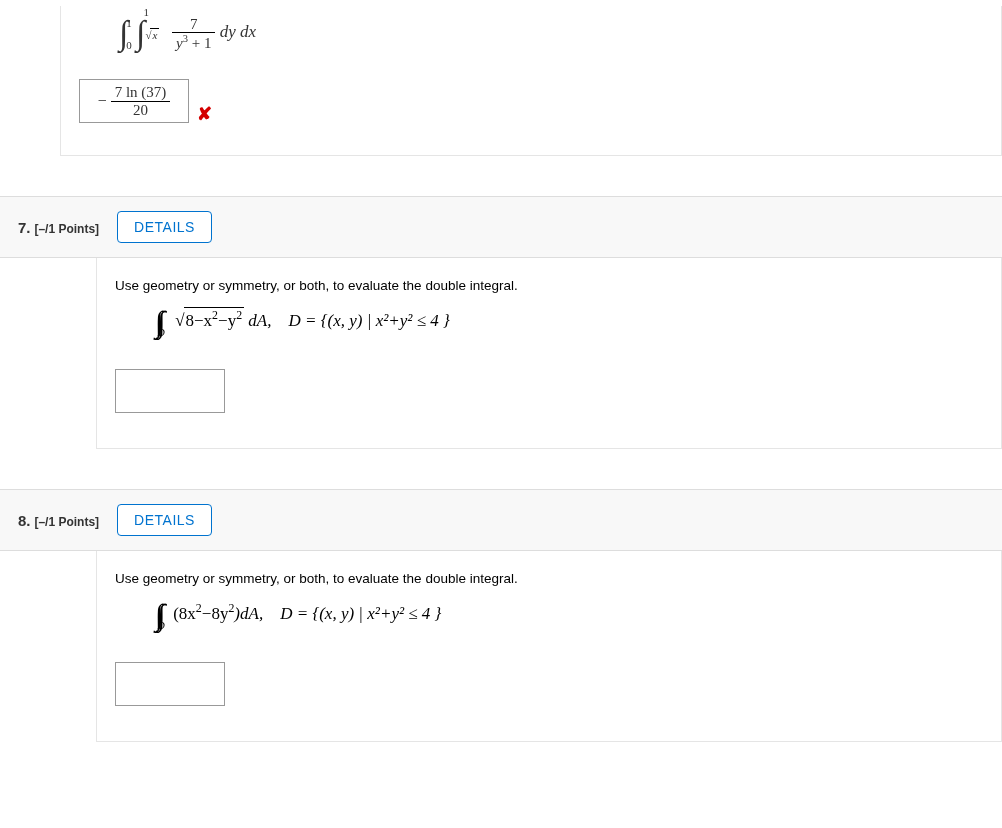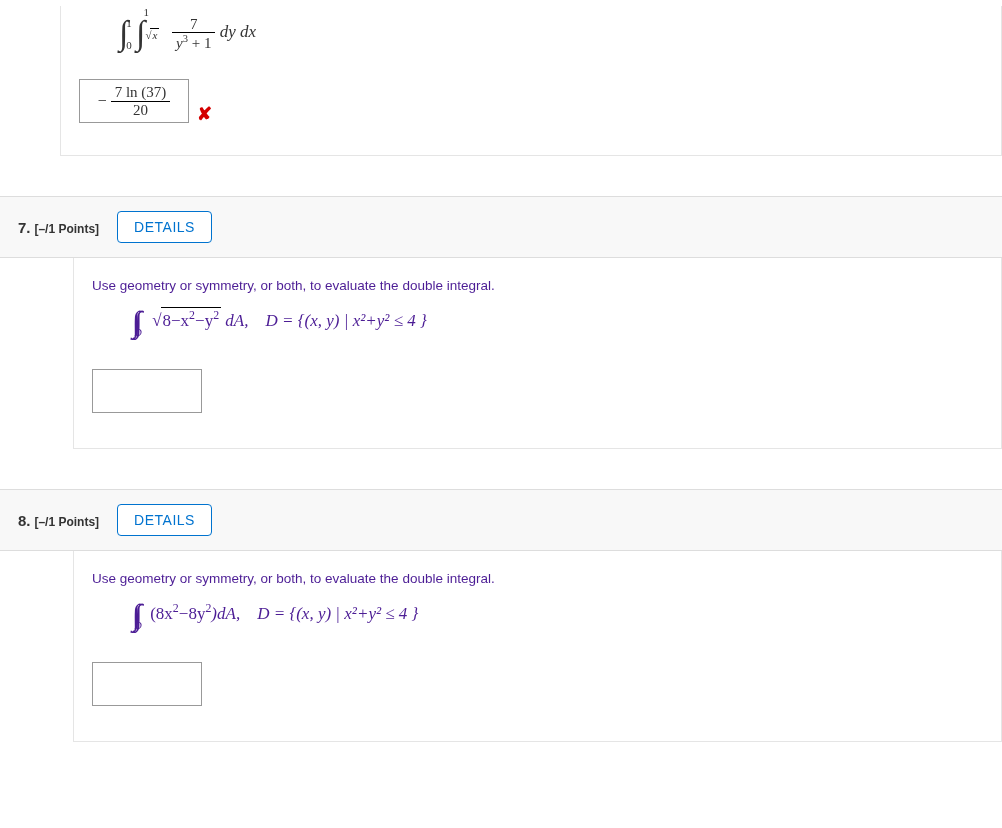--- a/index.html
+++ b/index.html
@@ -37,25 +37,25 @@
     color: #0073cf;
     padding: 7px 16px;
     border-radius: 4px;
     font-size: 14px;
     cursor: pointer;
     letter-spacing: 0.5px;
   }
   .question-body {
     border: 1px solid #e5e5e5;
     border-top: none;
-    margin-left: 73px;
+    margin-left: 96px;
     padding: 20px 18px 24px 18px;
     font-family: Verdana, sans-serif;
     font-size: 13.5px;
-    color: #4c1d95;
+    color: #000000;
   }
   .prompt { margin-bottom: 12px; }
   .math-display {
     font-family: "Times New Roman", serif;
     font-size: 17px;
     margin: 6px 0 14px 40px;
     min-height: 46px;
   }
   .answer-box {
     border: 1px solid #999;

